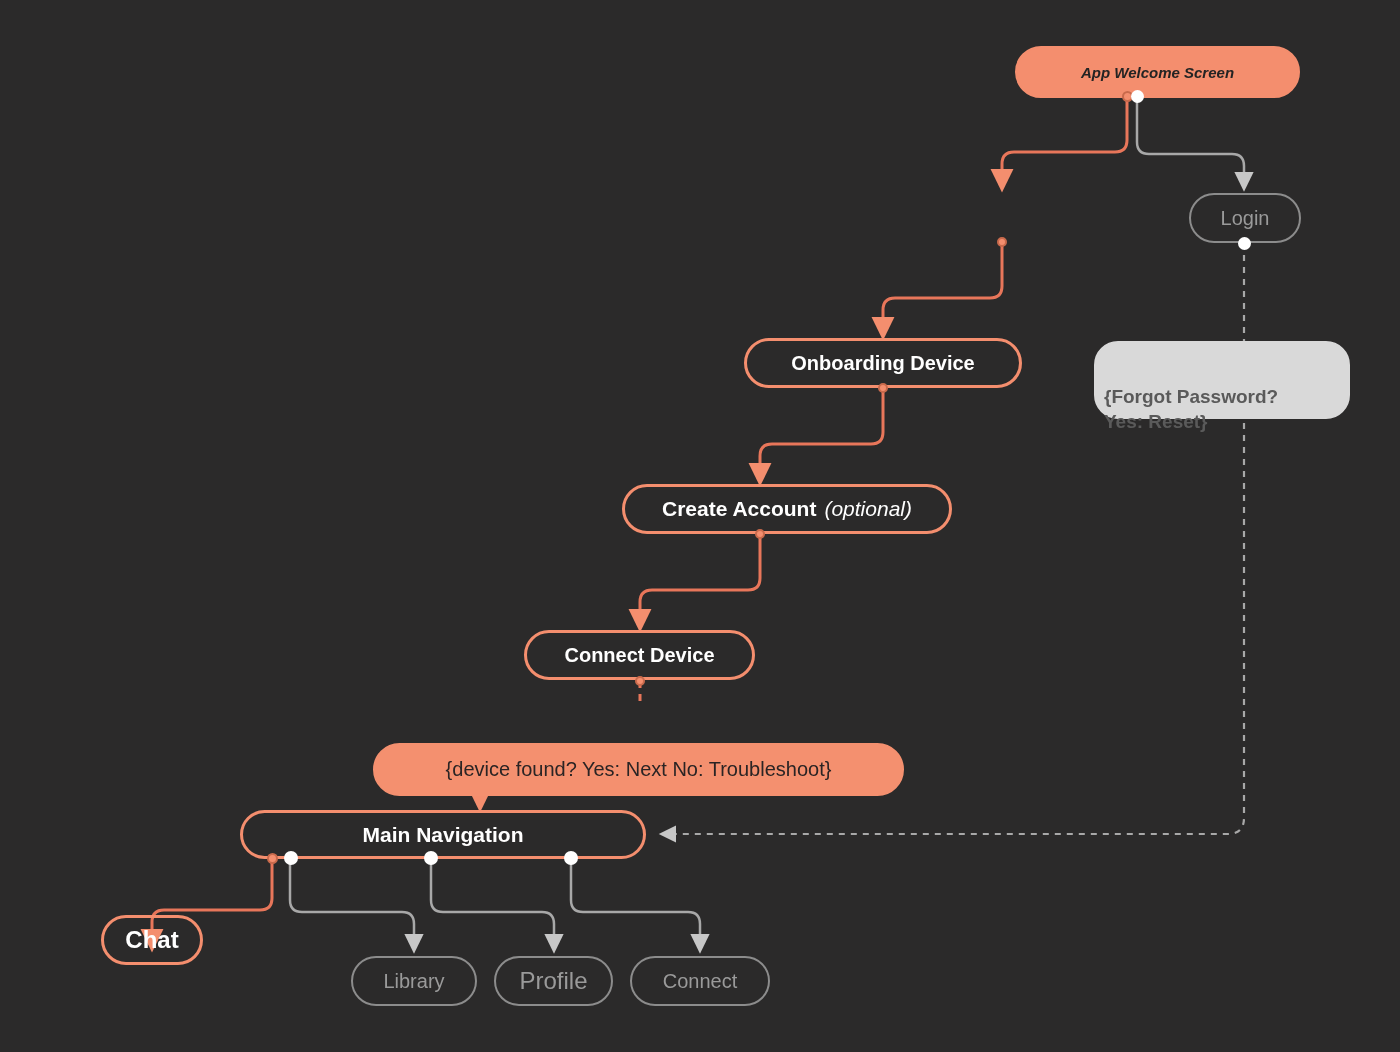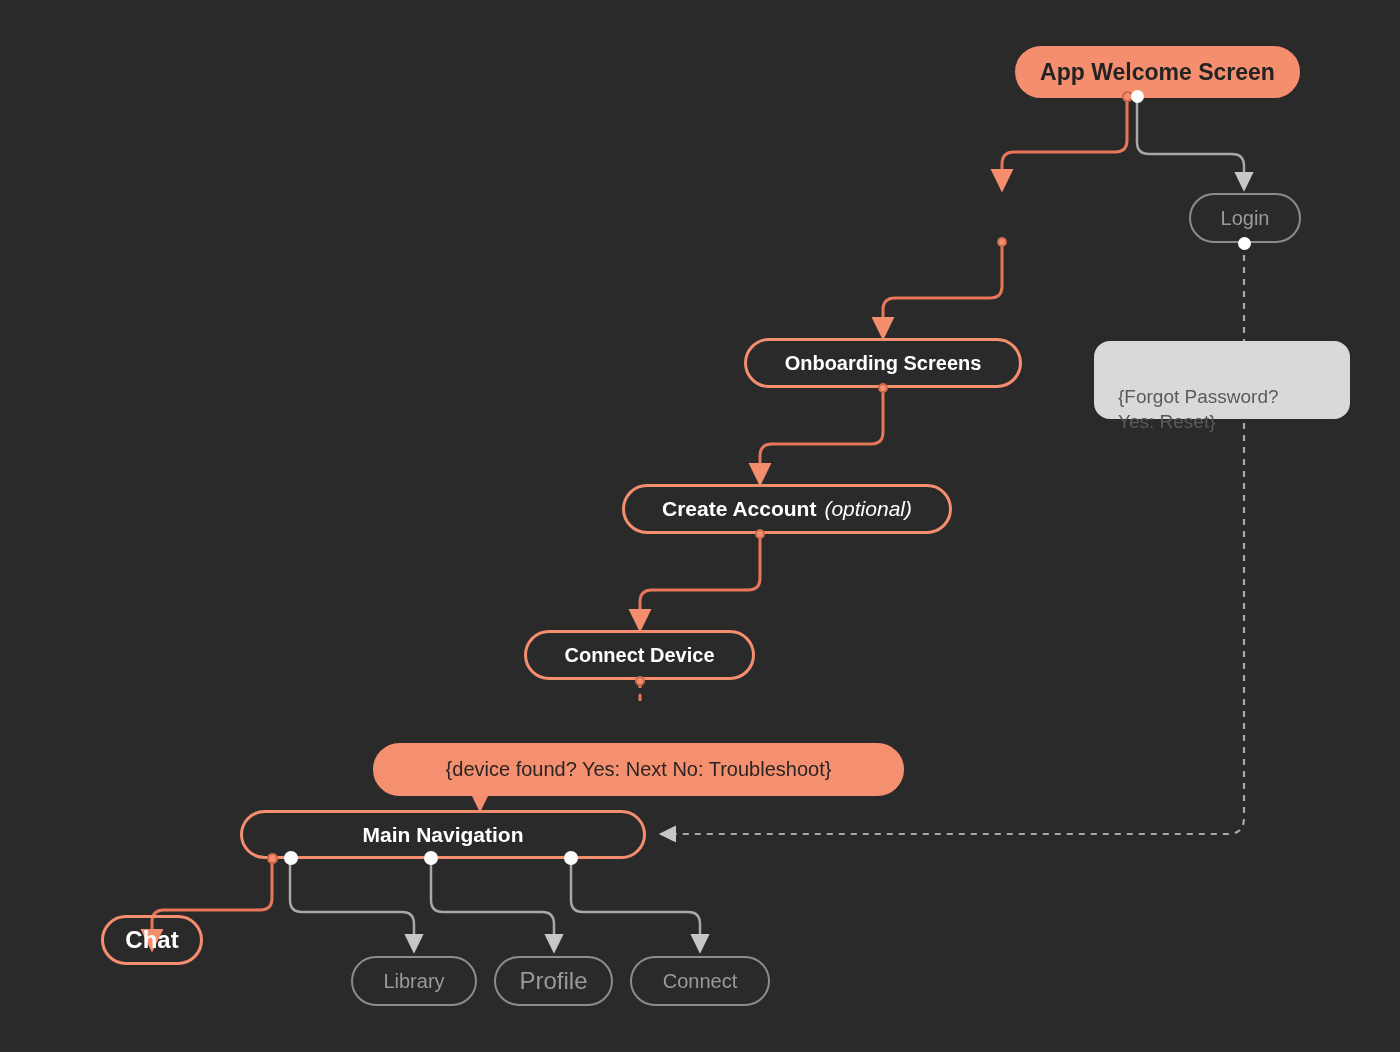--- a/index.html
+++ b/index.html
@@ -46,24 +46,24 @@
   .node-dim {
     background: transparent;
     color: #9a9a9a;
     border: 2px solid #8c8c8c;
     font-weight: normal;
   }
   .node-note {
     background: #d9d9d9;
     color: #5a5a5a;
     border: 2px solid #d9d9d9;
-    border-radius: 16px;
-    font-weight: normal;
+    border-radius: 24px;
+    font-weight: bold;
     display: block;
-    padding: 16px 22px;
+    padding: 16px 8px;
     line-height: 1.32;
     white-space: pre-line;
     text-align: left;
   }
   .node-decision {
     background: #f4906f;
     color: #2a2424;
     border: 2px solid #f4906f;
     font-weight: normal;
     margin-top: 34px;
@@ -119,36 +119,36 @@
 
     <path d="M272,858 L272,898 Q272,910 260,910 L164,910 Q152,910 152,922 L152,948" fill="none" stroke="#e8765a" stroke-width="3" marker-end="url(#arrow-accent)"></path>
 
     <path d="M290,858 L290,900 Q290,912 302,912 L402,912 Q414,912 414,924 L414,950" fill="none" stroke="#a8a8a8" stroke-width="2.5" marker-end="url(#arrow-muted)"></path>
 
     <path d="M431,858 L431,900 Q431,912 443,912 L542,912 Q554,912 554,924 L554,950" fill="none" stroke="#a8a8a8" stroke-width="2.5" marker-end="url(#arrow-muted)"></path>
 
     <path d="M571,858 L571,900 Q571,912 583,912 L688,912 Q700,912 700,924 L700,950" fill="none" stroke="#a8a8a8" stroke-width="2.5" marker-end="url(#arrow-muted)"></path>
   </svg>
 
-  <div class="node node-filled" style="left:1015px; top:46px; width:285px; height:52px; font-size:23px;">
+  <div class="node node-filled" style="left:1015px; top:46px; width:285px; height:52px; font-size:15px;font-style:italic;">
     <span>App Welcome Screen</span>
   </div>
 
 
   <div class="node node-dim" style="left:1189px; top:193px; width:112px; height:50px; font-size:20px;">
     <span>Login</span>
   </div>
 
   <div class="node node-note" style="left:1094px; top:341px; width:256px; height:78px; font-size:19px;">
     <span>{Forgot Password?
 Yes: Reset}</span>
   </div>
 
   <div class="node node-active" style="left:744px; top:338px; width:278px; height:50px; font-size:20px;">
-    <span>Onboarding Screens</span>
+    <span>Onboarding Device</span>
   </div>
 
   <div class="node node-active" style="left:622px; top:484px; width:330px; height:50px; font-size:21px;">
     <span>Create Account</span>
     <span class="opt">(optional)</span>
   </div>
 
   <div class="node node-active" style="left:524px; top:630px; width:231px; height:50px; font-size:20px;">
     <span>Connect Device</span>
   </div>

